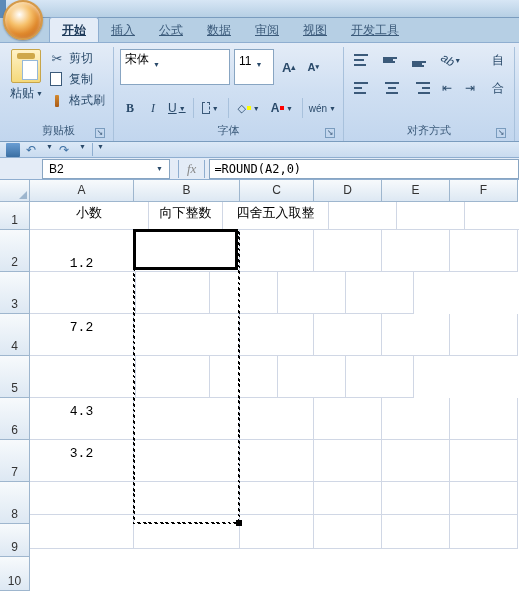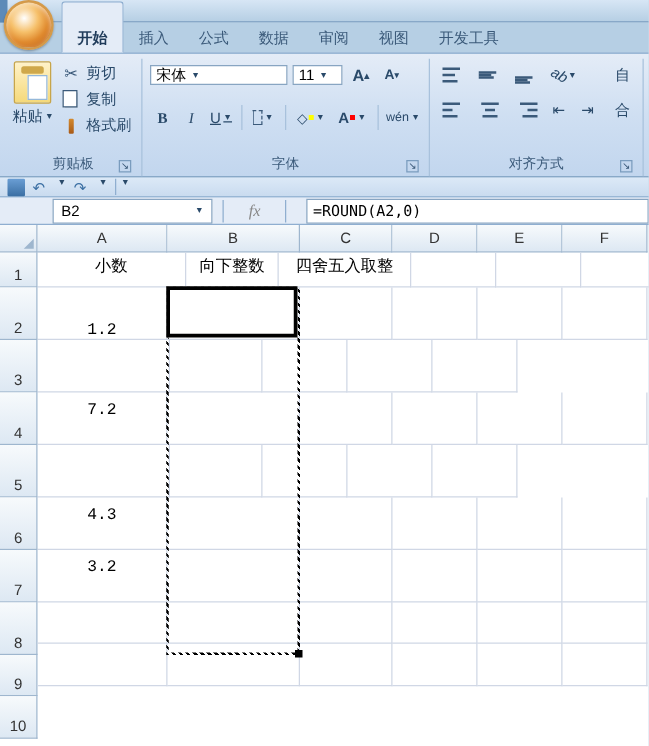--- a/index.html
+++ b/index.html
@@ -2,21 +2,21 @@
 <html><head>
 <meta charset="utf-8">
 <style>
 * { margin: 0; padding: 0; box-sizing: border-box; font-family: "SimSun", "Microsoft YaHei", sans-serif; }
 body { background: #b6cfe4; width: 519px; height: 597px; overflow: hidden; font-size: 12px; }
 .titlebar { height: 18px; background: linear-gradient(#d7e6f5, #b6cfe4); border-bottom: 1px solid #7a9cbe; }
 .titlebar-left { width: 6px; height: 18px; background: #5c8ab8; float: left; }
 
 .tabrow { height: 24px; background: #b6cfe4; display: flex; align-items: flex-end; padding-left: 3px; }
 .office-btn { width: 40px; height: 40px; background: radial-gradient(circle at 40% 35%, #fff 0%, #f6c06a 35%, #e08a2e 60%, #b75a18 100%); border-radius: 50%; border: 2px solid #d49a4a; position: relative; top: -2px; margin-right: 6px; box-shadow: inset 0 2px 4px rgba(255,255,255,.6), 0 1px 2px rgba(0,0,0,.3); }
-.tab { padding: 20px 12px 3px; color: #3b5a7a; cursor: pointer; font-size: 12px; }
+.tab { padding: 4px 12px 3px; color: #3b5a7a; cursor: pointer; font-size: 12px; text-decoration: underline; }
 .tab.active { background: #e4ecf7; border: 1px solid #8faed0; border-bottom: none; border-radius: 3px 3px 0 0; color: #1f3b5a; font-weight: bold; }
 
 .ribbon { height: 100px; background: linear-gradient(#e4ecf7, #cfdff2 50%, #c2d6ee); border-top: 1px solid #8faed0; border-bottom: 1px solid #7a9cbe; display: flex; padding: 4px 4px 0 4px; }
 .group { border-right: 1px solid #a8c1dc; padding: 2px 6px 0 6px; display: flex; flex-direction: column; justify-content: space-between; }
 .group-body { display: flex; gap: 4px; flex: 1; }
 .group-label { text-align: center; font-size: 11px; color: #3b5a7a; padding: 2px 0 3px; position: relative; }
 .group-expand { position: absolute; right: 2px; bottom: 3px; width: 10px; height: 10px; border: 1px solid #7a9cbe; font-size: 8px; line-height: 8px; text-align: center; color: #3b5a7a; }
 
 .paste-col { display: flex; flex-direction: column; align-items: center; gap: 2px; }
 .paste-icon { width: 30px; height: 34px; background: linear-gradient(#fff2c8, #f5d97a); border: 1px solid #c7a54a; border-radius: 2px; position: relative; }
@@ -28,39 +28,39 @@
 .clip-col { display: flex; flex-direction: column; gap: 2px; }
 .clip-item { display: flex; align-items: center; gap: 4px; font-size: 12px; color: #2a4a6a; padding: 1px 2px; }
 .ic { width: 16px; height: 16px; display: inline-flex; align-items: center; justify-content: center; }
 .ic-cut::before { content: "✂"; color: #3b5a7a; font-size: 13px; }
 .ic-copy { border: 1px solid #3b5a7a; width: 10px; height: 12px; position: relative; background: #fff; }
 .ic-copy::after { content: ""; position: absolute; top: -3px; left: -3px; width: 10px; height: 12px; border: 1px solid #3b5a7a; background: #fff; }
 .ic-brush::before { content: ""; display: block; width: 4px; height: 12px; background: linear-gradient(#d48a2e, #a85a18); border-radius: 1px; }
 
 .font-row1 { display: flex; gap: 4px; align-items: center; margin-bottom: 6px; }
 .font-row2 { display: flex; gap: 3px; align-items: center; }
-.combo { background: #fff; border: 1px solid #88a5c2; height: 16px; display: flex; align-items: center; padding: 0 4px; font-size: 12px; }
+.combo { background: #fff; border: 1px solid #88a5c2; height: 36px; display: flex; align-items: flex-end; padding: 16px 4px; font-size: 12px; }
 .combo .dd { margin-left: 4px; }
 .btn { height: 22px; min-width: 20px; padding: 1px 3px; display: inline-flex; align-items: center; justify-content: center; color: #2a4a6a; border: 1px solid transparent; font-size: 12px; }
 .sep { width: 1px; height: 20px; background: #a8c1dc; margin: 0 2px; }
 .aa-up { font-size: 13px; font-weight: bold; } .aa-up sup { font-size: 8px; }
 .aa-dn { font-size: 11px; font-weight: bold; } .aa-dn sup { font-size: 7px; }
 .swatch { width: 10px; height: 4px; display: inline-block; margin-left: 1px; }
 .align-grid { display: flex; flex-direction: column; gap: 6px; }
 .align-row { display: flex; gap: 3px; }
 .align-ic { width: 18px; height: 14px; display: flex; flex-direction: column; justify-content: space-around; }
 .align-ic span { height: 2px; background: #3b5a7a; }
 
 .qat { height: 16px; background: linear-gradient(#dce9f7, #c9dbef); border-bottom: 1px solid #8faed0; padding: 1px 6px; display: flex; gap: 6px; }
 .qat-ic { width: 14px; height: 14px; }
 
 .namebox-row { height: 22px; background: #e4ecf7; border-bottom: 1px solid #8faed0; display: flex; align-items: center; }
 .namebox { width: 128px; background: #fff; border: 1px solid #88a5c2; height: 20px; margin: 1px 0 1px 42px; display: flex; align-items: center; padding: 0 6px; font-family: "Arial", sans-serif; }
 .namebox .dd { margin-left: auto; }
-.fx { display: flex; align-items: center; gap: 16px; margin-left: 8px; flex: 1; }
+.fx { display: flex; align-items: center; gap: 4px; margin-left: 8px; flex: 1; }
 .fx-btn { color: #888; font-style: italic; font-size: 13px; padding: 0 4px; font-family: serif; }
 .fx-sep { width: 1px; height: 18px; background: #8faed0; }
 .formula { flex: 1; background: #fff; border: 1px solid #88a5c2; height: 20px; padding: 1px 4px; font-family: "SimSun", monospace; font-size: 12px; }
 
 .sheet { background: #fff; height: 417px; display: flex; }
 .corner { width: 30px; height: 22px; background: linear-gradient(#f7fafc, #dde8f3); border-right: 1px solid #9eb6ce; border-bottom: 1px solid #9eb6ce; position: relative; }
 .corner::after { content: ""; position: absolute; right: 2px; bottom: 2px; border-style: solid; border-width: 0 0 8px 8px; border-color: transparent transparent #9eb6ce transparent; }
 .grid { flex: 1; display: flex; flex-direction: column; }
 .col-headers { display: flex; height: 22px; }
 .ch { background: linear-gradient(#f7fafc, #dde8f3); border-right: 1px solid #9eb6ce; border-bottom: 1px solid #9eb6ce; text-align: center; line-height: 21px; font-family: Arial; font-size: 12px; color: #333; }

